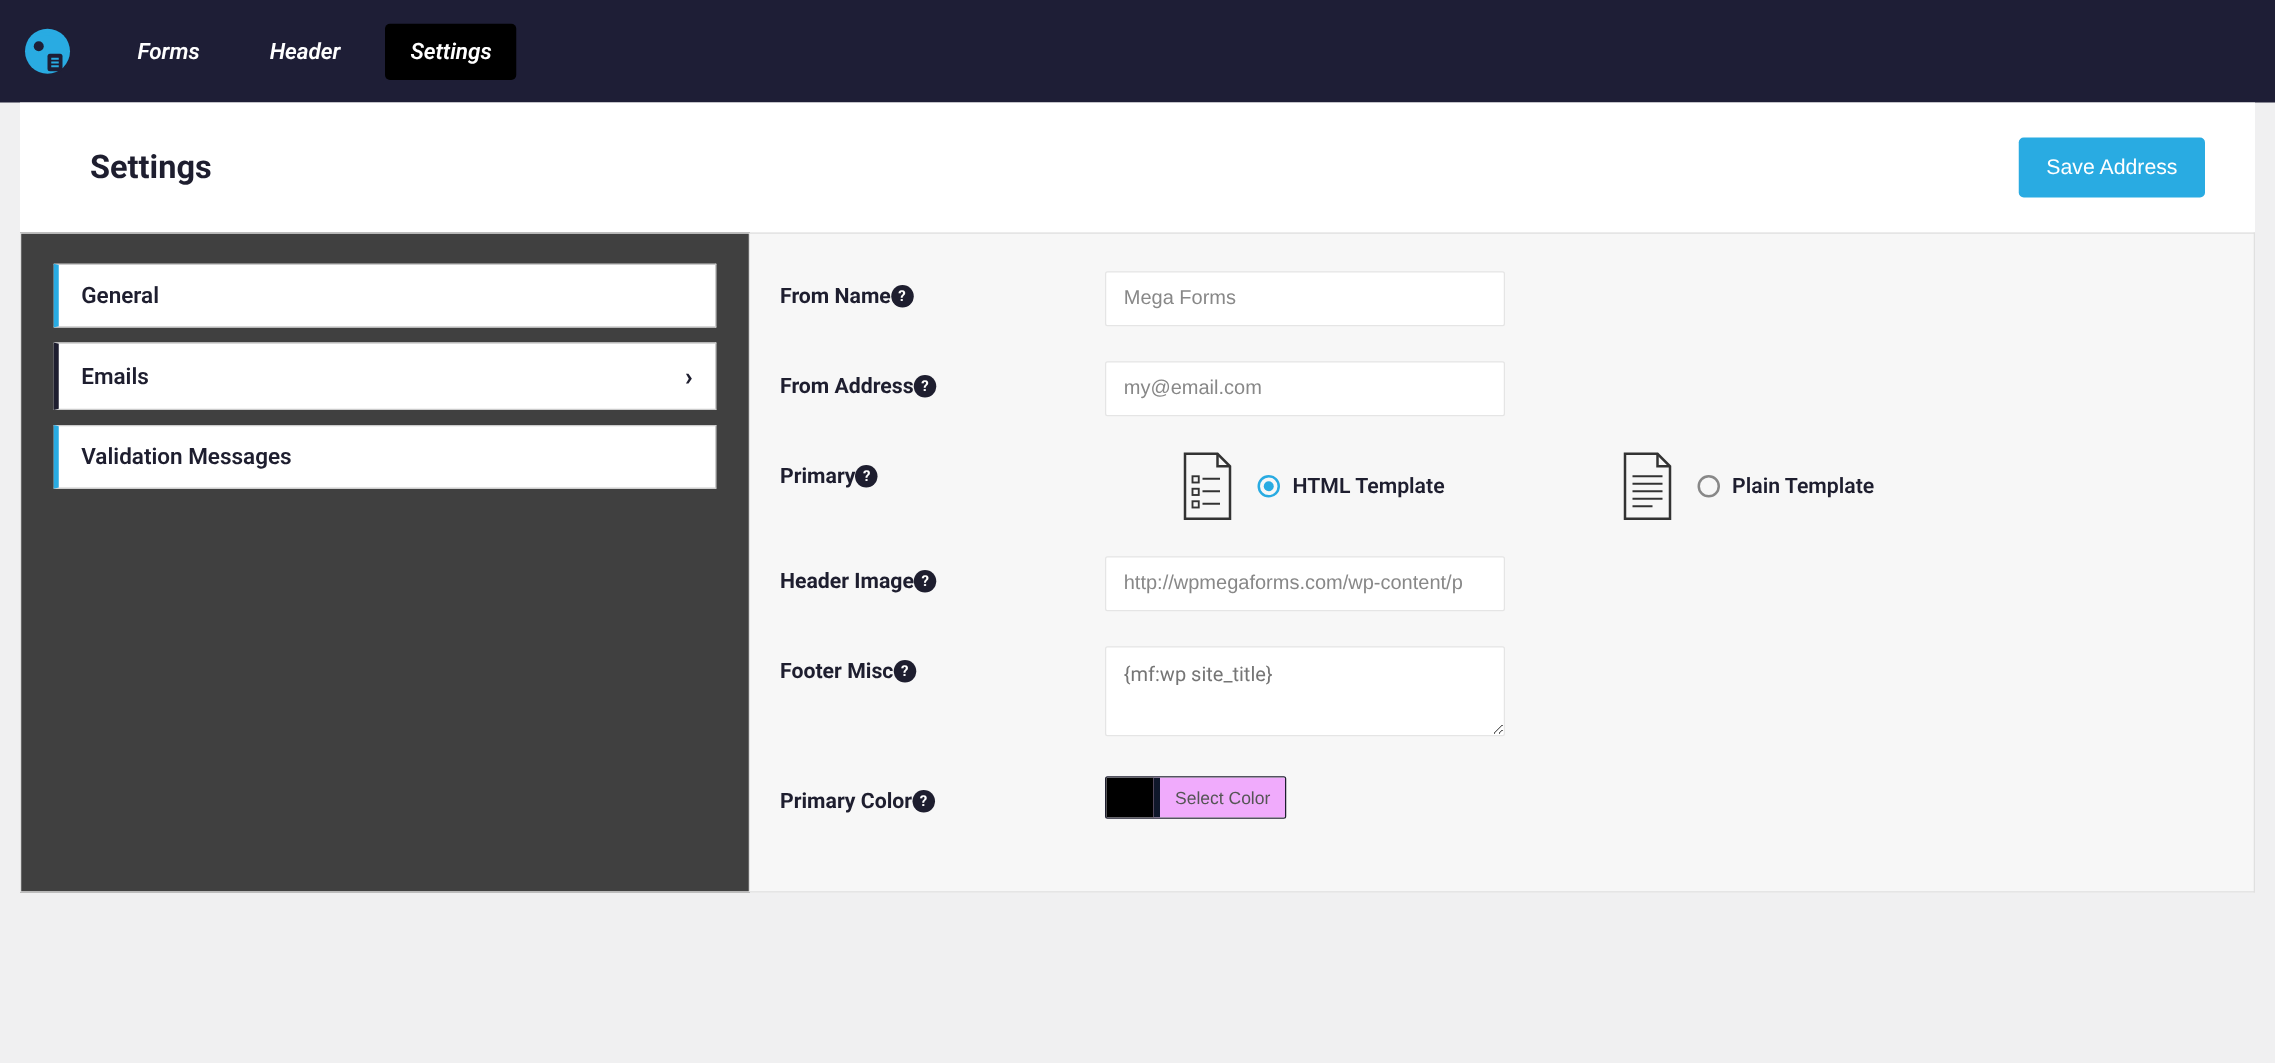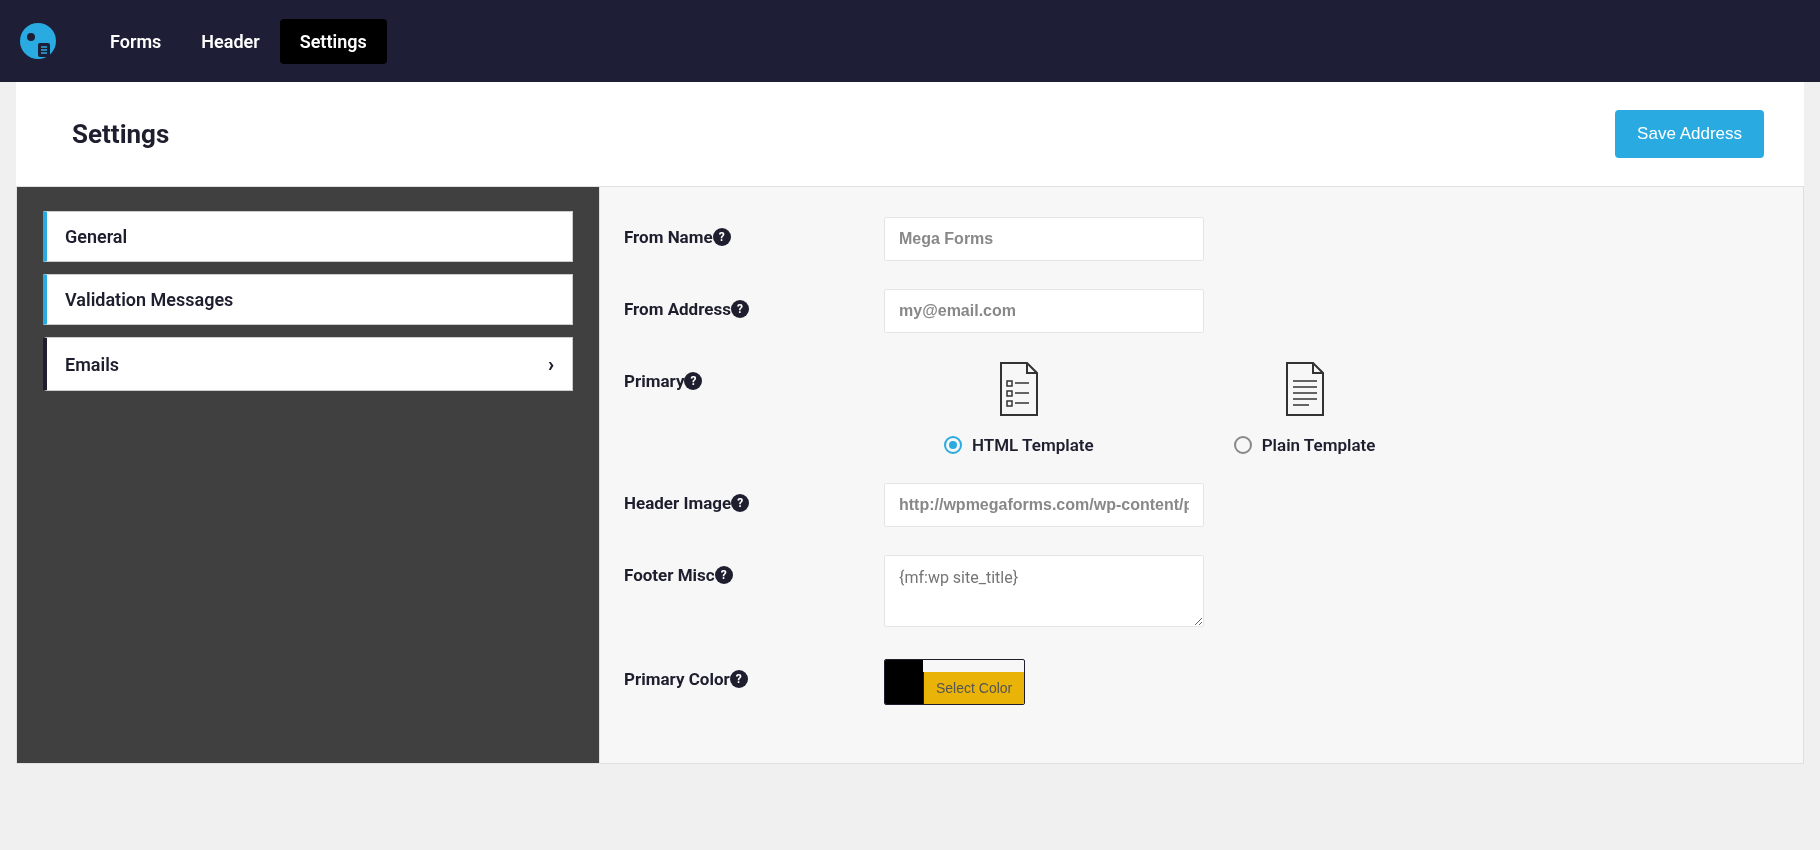--- a/index.html
+++ b/index.html
@@ -22,21 +22,22 @@
     .logo {
       width: 44px;
       height: 44px;
       margin-right: 30px;
       display: flex;
       align-items: center;
       justify-content: center;
     }
     .top-nav {
       display: flex;
-      gap: 0px;
+      gap: 16px;
+      font-style: italic;
     }
     .top-nav-item {
       color: #fff;
       font-size: 18px;
       font-weight: 600;
       padding: 12px 20px;
       cursor: pointer;
       border-radius: 4px;
     }
     .top-nav-item.active {
@@ -134,21 +135,20 @@
       max-width: 640px;
     }
     .text-input {
       width: 320px;
       border: 1px solid #e5e5e5;
       background: #fff;
       padding: 12px 14px;
       font-size: 16px;
       color: #555;
       border-radius: 2px;
-      font-weight: bold;
     }
     .text-input::placeholder {
       color: #888;
     }
     .textarea {
       width: 320px;
       height: 72px;
       border: 1px solid #e5e5e5;
       background: #fff;
       padding: 12px 14px;
@@ -158,21 +158,21 @@
       resize: both;
       font-family: inherit;
     }
     .template-options {
       display: flex;
       gap: 140px;
       padding-left: 60px;
     }
     .template-opt {
       display: flex;
-      flex-direction: column;
+      flex-direction: row;
       align-items: center;
       gap: 18px;
     }
     .template-icon {
       width: 44px;
       height: 56px;
     }
     .template-radio-row {
       display: flex;
       align-items: center;
@@ -209,28 +209,27 @@
       border-radius: 2px;
       width: fit-content;
       overflow: hidden;
     }
     .color-swatch {
       width: 38px;
       background: #000;
       cursor: pointer;
     }
     .color-btn {
-      background: #eab308;
+      background: #f0abfc;
       border: none;
-      border-left: 1px solid #0f172a;
+      border-left: 5px solid #0f172a;
       padding: 8px 12px;
       font-size: 14px;
       color: #555;
       cursor: pointer;
-      margin-top: 12px;
     }
     .chevron-right {
       font-size: 20px;
       font-weight: 900;
     }
   </style>
 </head>
 <body>
 
 <div class="top-bar">
@@ -255,26 +254,26 @@
 <div class="page-header">
   <h1 class="page-title">Settings</h1>
   <button class="save-btn">Save Address</button>
 </div>
 
 <div class="content-area">
   <div class="sidebar">
     <div class="sidebar-tab">
       <span>General</span>
     </div>
-    <div class="sidebar-tab">
-      <span>Validation Messages</span>
-    </div>
     <div class="sidebar-tab active">
       <span>Emails</span>
       <span class="chevron-right">›</span>
+    </div>
+    <div class="sidebar-tab">
+      <span>Validation Messages</span>
     </div>
   </div>
 
   <div class="main-panel">
 
     <div class="form-row">
       <div class="form-label-col">
         <span class="form-label">From Name</span>
         <span class="help-icon">?</span>
       </div>

